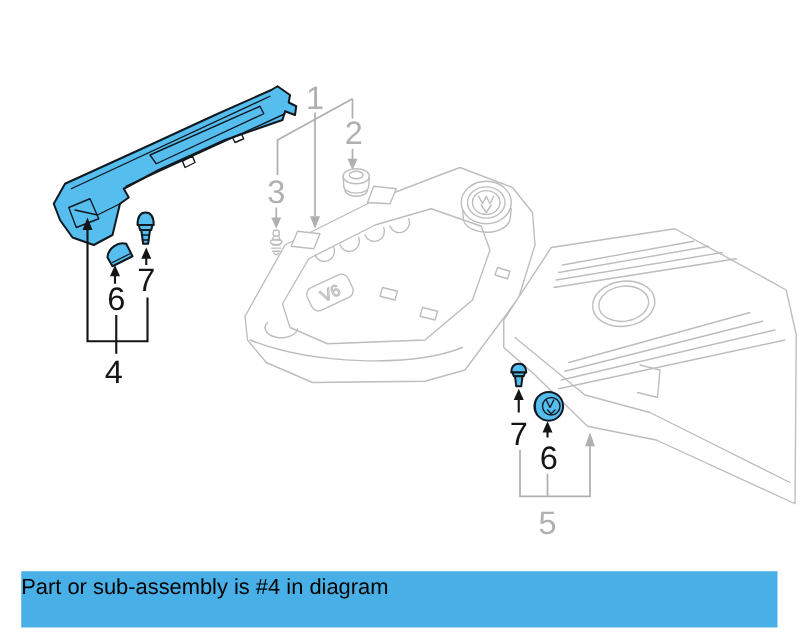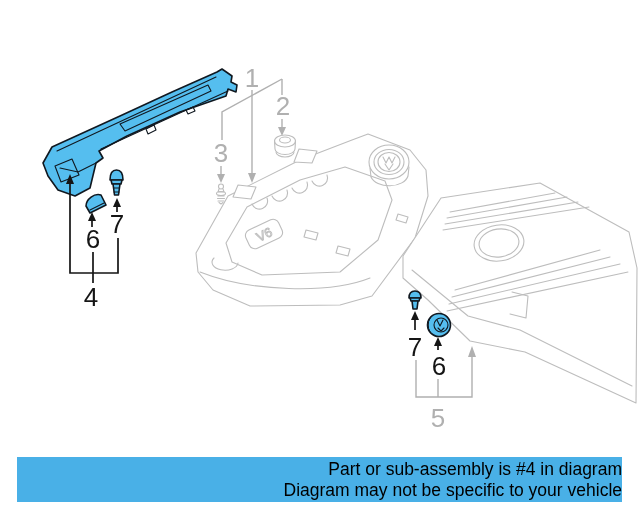--- a/index.html
+++ b/index.html
@@ -17,21 +17,21 @@
   .num-gray{fill:#b0b0b0;}
   .gray-art{stroke:#bdbdbd;fill:none;stroke-width:1.1;stroke-linejoin:round;stroke-linecap:round;}
   .gray-art-fill{stroke:#bdbdbd;fill:#ffffff;stroke-width:1.1;stroke-linejoin:round;}
   .gray-lead{stroke:#b0b0b0;fill:none;stroke-width:1.4;}
   .blk-lead{stroke:#151515;fill:none;stroke-width:1.7;}
   .blue-part{fill:#55BEEF;stroke:#101820;stroke-width:1.6;stroke-linejoin:round;}
   .blue-inner{fill:none;stroke:#101820;stroke-width:1.1;stroke-linejoin:round;stroke-linecap:round;}
   .banner{
     position:absolute;left:17px;top:457px;width:605px;height:45px;
     background:#49B0E7;color:#000;
-    text-align:right;font-size:17.5px;line-height:21px;
+    text-align:left;font-size:17.5px;line-height:21px;
     padding-top:2px;box-sizing:border-box;
   }
 </style>
 </head>
 <body>
 
 <div class="stage">
 
 <svg width="640" height="512" viewBox="0 0 640 512">
 
@@ -196,16 +196,15 @@
   <g>
     <path class="gray-lead" d="M416,360 L416,397 L472,397 L472,356 M438,379 L438,397"></path>
     <path d="M472,346 L468,357 L476,357 Z" fill="#b0b0b0"></path>
     <text class="num num-gray" x="438" y="427" text-anchor="middle">5</text>
   </g>
 
 </svg>
 
   <div class="banner">
     <div>Part or sub-assembly is #4 in diagram</div>
-    <div>Diagram may not be specific to your vehicle</div>
   </div>
 
 </div>
 
 </body></html>

